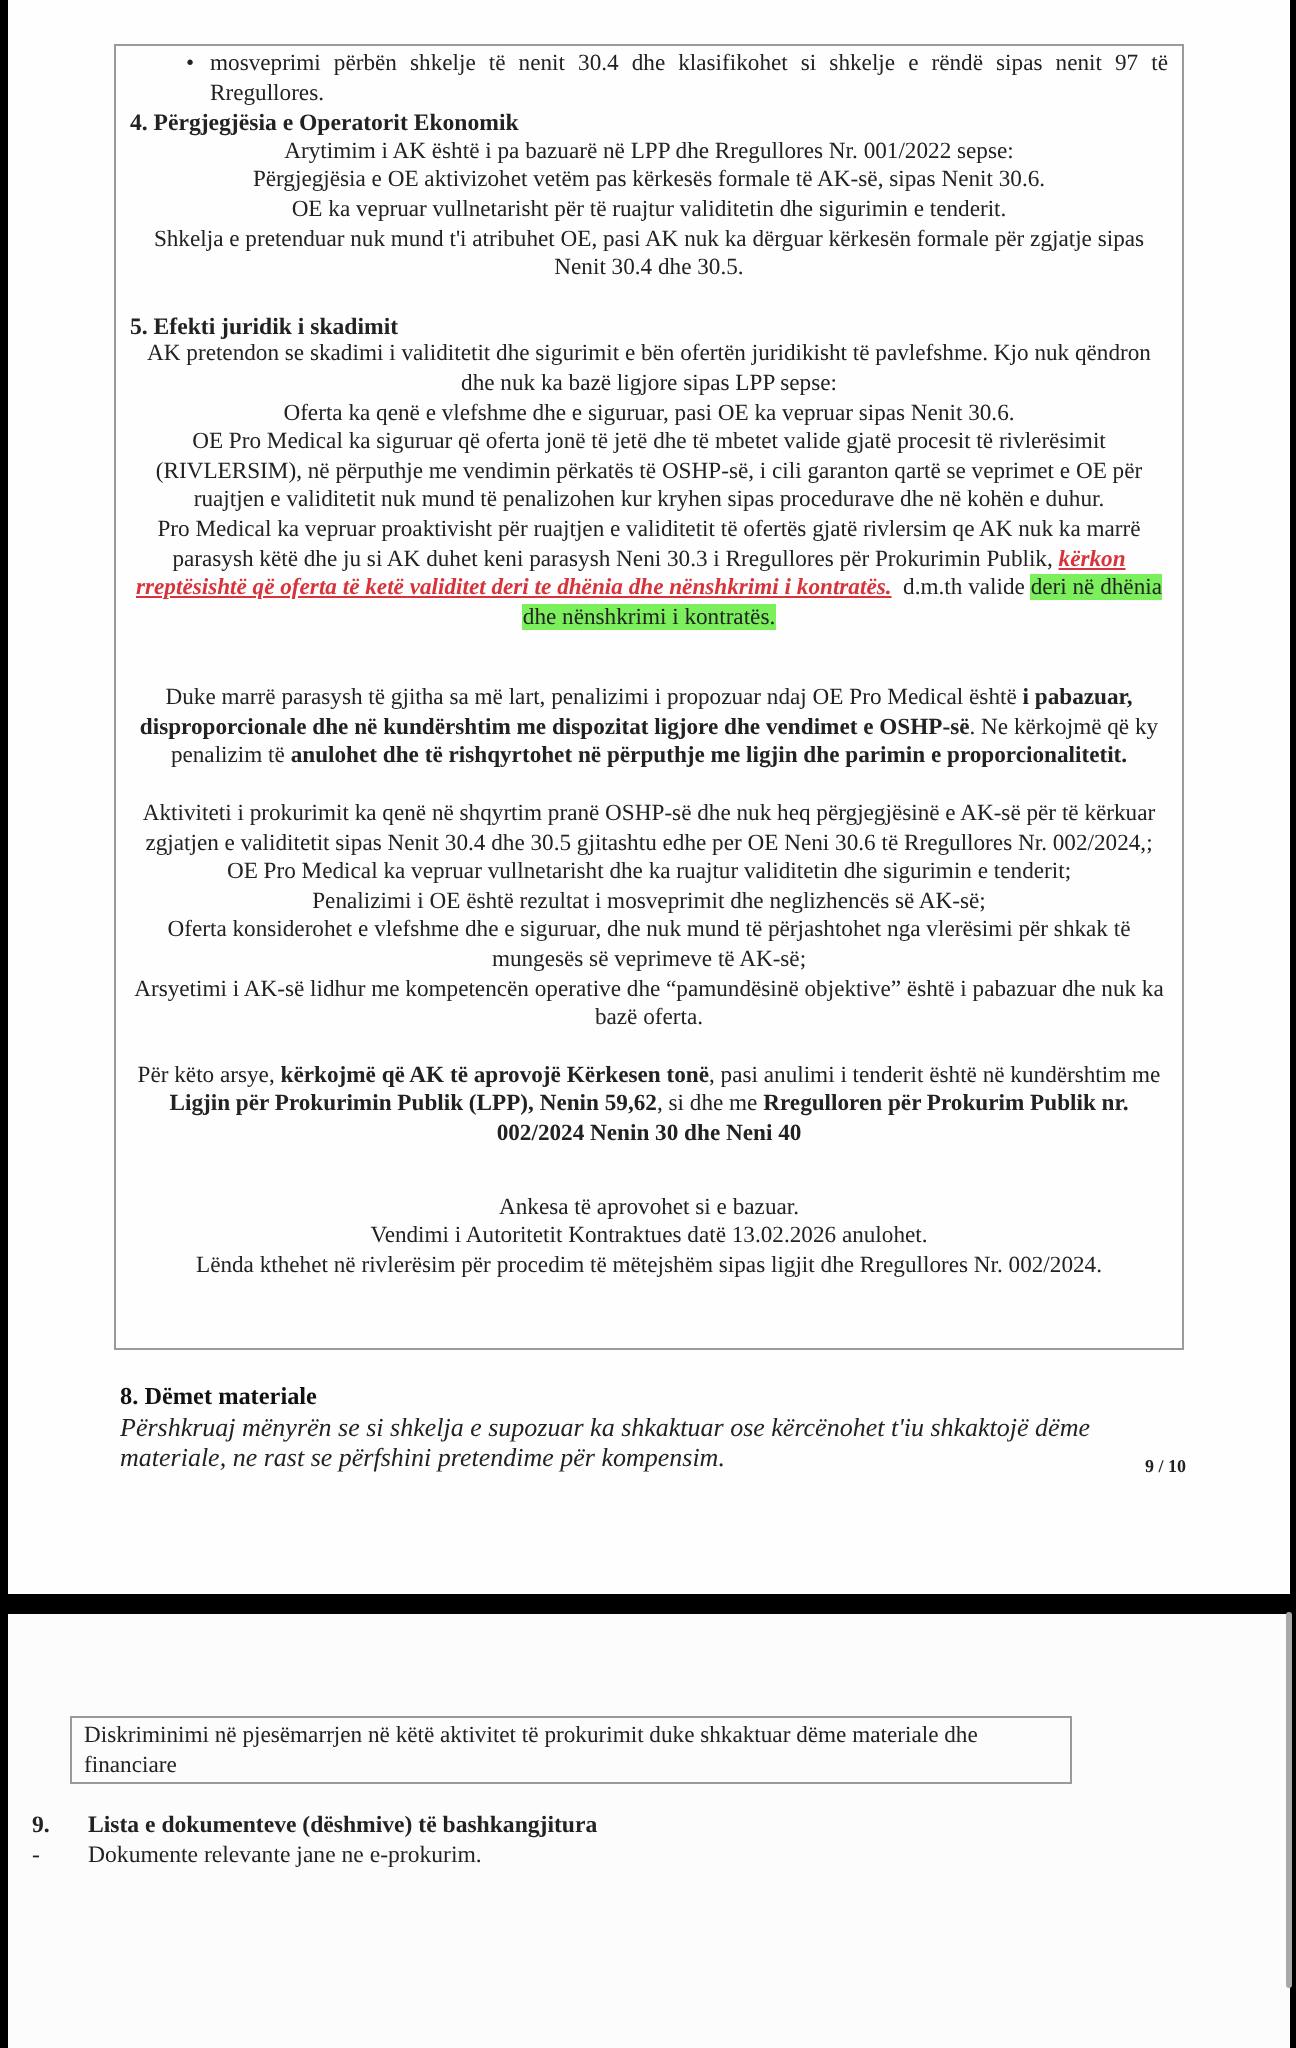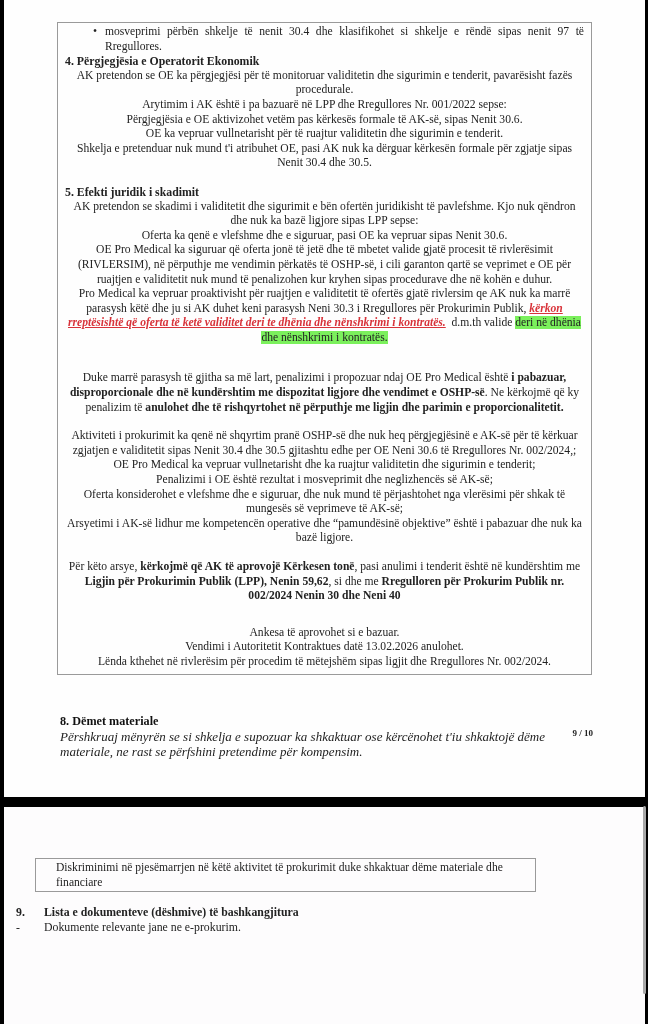--- a/index.html
+++ b/index.html
@@ -22,27 +22,27 @@
   .bullet { display: flex; }
   .bullet .dot { width: 40px; text-align: center; padding-left: 20px; box-sizing: border-box; flex: none; }
   .bullet .txt { flex: 1; text-align: justify; }
   h4 { margin: 0; font-size: 11.8px; font-weight: bold; }
   .gap { height: 14px; }
   .red { color: #d8333a; font-style: italic; font-weight: bold; text-decoration: underline; }
   .hl { background: #7bf05c; }
   b { font-weight: bold; }
   .center { text-align: center; }
   .vend { font-weight: bold; text-decoration: underline; }
-  .sec8 { position: absolute; left: 56px; top: 714px; width: 540px; font-family: "Liberation Serif", serif; }
+  .sec8 { position: absolute; left: 56px; top: 691px; width: 540px; font-family: "Liberation Serif", serif; }
   .sec8 h3 { margin: 0; font-size: 12.2px; font-weight: bold; color: #111; }
   .sec8 .it { font-style: italic; font-size: 13px; line-height: 15px; color: #222; }
   .pnum { position: absolute; right: 52px; top: 728px; font-size: 9px; font-weight: bold; color: #222; }
   .box2 {
     position: absolute; left: 31px; top: 51px; width: 501px; height: 34px;
-    border: 1px solid #9a9a9a; box-sizing: border-box; padding: 1px 20px;
+    border: 1px solid #9a9a9a; box-sizing: border-box; padding: 1px 6px;
     font-size: 11.6px; line-height: 15px; color: #222;
   }
   .sec9 { position: absolute; left: 12px; top: 98px; width: 560px; font-size: 11.8px; line-height: 15px; }
   .sec9 .h { font-weight: bold; display: flex; }
   .sec9 .row { display: flex; }
   .sec9 .num { width: 28px; flex: none; }
   .scroll-thumb {
     position: absolute; left: 643px; top: 806px; width: 3px; height: 188px;
     background: #a8a8a8; border-radius: 2px;
   }
@@ -50,21 +50,20 @@
 </head>
 <body>
 
 <div class="page" id="page1">
   <div class="box">
     <div class="bullet">
       <span class="dot">•</span>
       <span class="txt">mosveprimi përbën shkelje të nenit 30.4 dhe klasifikohet si shkelje e rëndë sipas nenit 97 të Rregullores.</span>
     </div>
     <h4>4. Përgjegjësia e Operatorit Ekonomik</h4>
-    <p class="just">AK pretendon se OE ka përgjegjësi për të monitoruar validitetin dhe sigurimin e tenderit, pavarësisht fazës procedurale.</p>
     <p>Arytimim i AK është i pa bazuarë në LPP dhe Rregullores Nr. 001/2022 sepse:</p>
     <p>Përgjegjësia e OE aktivizohet vetëm pas kërkesës formale të AK-së, sipas Nenit 30.6.</p>
     <p>OE ka vepruar vullnetarisht për të ruajtur validitetin dhe sigurimin e tenderit.</p>
     <p class="just">Shkelja e pretenduar nuk mund t'i atribuhet OE, pasi AK nuk ka dërguar kërkesën formale për zgjatje sipas Nenit 30.4 dhe 30.5.</p>
     <div class="gap"></div>
     <h4>5. Efekti juridik i skadimit</h4>
     <p class="just">AK pretendon se skadimi i validitetit dhe sigurimit e bën ofertën juridikisht të pavlefshme. Kjo nuk qëndron dhe nuk ka bazë ligjore sipas LPP sepse:</p>
     <p>Oferta ka qenë e vlefshme dhe e siguruar, pasi OE ka vepruar sipas Nenit 30.6.</p>
     <p class="just">OE Pro Medical ka siguruar që oferta jonë të jetë dhe të mbetet valide gjatë procesit të rivlerësimit (RIVLERSIM), në përputhje me vendimin përkatës të OSHP-së, i cili garanton qartë se veprimet e OE për ruajtjen e validitetit nuk mund të penalizohen kur kryhen sipas procedurave dhe në kohën e duhur.</p>
     <p class="just">
@@ -72,21 +71,21 @@
     </p>
     <div class="gap" style="height:26px"></div>
     <p class="just">
       <span>Duke marrë parasysh të gjitha sa më lart, penalizimi i propozuar ndaj OE Pro Medical është </span><b>i pabazuar, disproporcionale dhe në kundërshtim me dispozitat ligjore dhe vendimet e OSHP-së</b><span>. Ne kërkojmë që ky penalizim të </span><b>anulohet dhe të rishqyrtohet në përputhje me ligjin dhe parimin e proporcionalitetit.</b>
     </p>
     <div class="gap"></div>
     <p class="just">Aktiviteti i prokurimit ka qenë në shqyrtim pranë OSHP-së dhe nuk heq përgjegjësinë e AK-së për të kërkuar zgjatjen e validitetit sipas Nenit 30.4 dhe 30.5 gjitashtu edhe per OE Neni 30.6 të Rregullores Nr. 002/2024,;</p>
     <p>OE Pro Medical ka vepruar vullnetarisht dhe ka ruajtur validitetin dhe sigurimin e tenderit;</p>
     <p>Penalizimi i OE është rezultat i mosveprimit dhe neglizhencës së AK-së;</p>
     <p class="just">Oferta konsiderohet e vlefshme dhe e siguruar, dhe nuk mund të përjashtohet nga vlerësimi për shkak të mungesës së veprimeve të AK-së;</p>
-    <p class="just">Arsyetimi i AK-së lidhur me kompetencën operative dhe “pamundësinë objektive” është i pabazuar dhe nuk ka bazë ligjore.</p>
+    <p class="just">Arsyetimi i AK-së lidhur me kompetencën operative dhe “pamundësinë objektive” është i pabazuar dhe nuk ka bazë oferta.</p>
     <div class="gap"></div>
     <p class="just">
       <span>Për këto arsye, </span><b>kërkojmë që AK të aprovojë Kërkesen tonë</b><span>, pasi anulimi i tenderit është në kundërshtim me </span><b>Ligjin për Prokurimin Publik (LPP), Nenin 59,62</b><span>, si dhe me </span><b>Rregulloren për Prokurim Publik nr. 002/2024 Nenin 30 dhe Neni 40</b>
     </p>
     <div class="gap" style="height:22px"></div>
     <p>Ankesa të aprovohet si e bazuar.</p>
     <p>Vendimi i Autoritetit Kontraktues datë 13.02.2026 anulohet.</p>
     <p>Lënda kthehet në rivlerësim për procedim të mëtejshëm sipas ligjit dhe Rregullores Nr. 002/2024.</p>
   </div>
 

